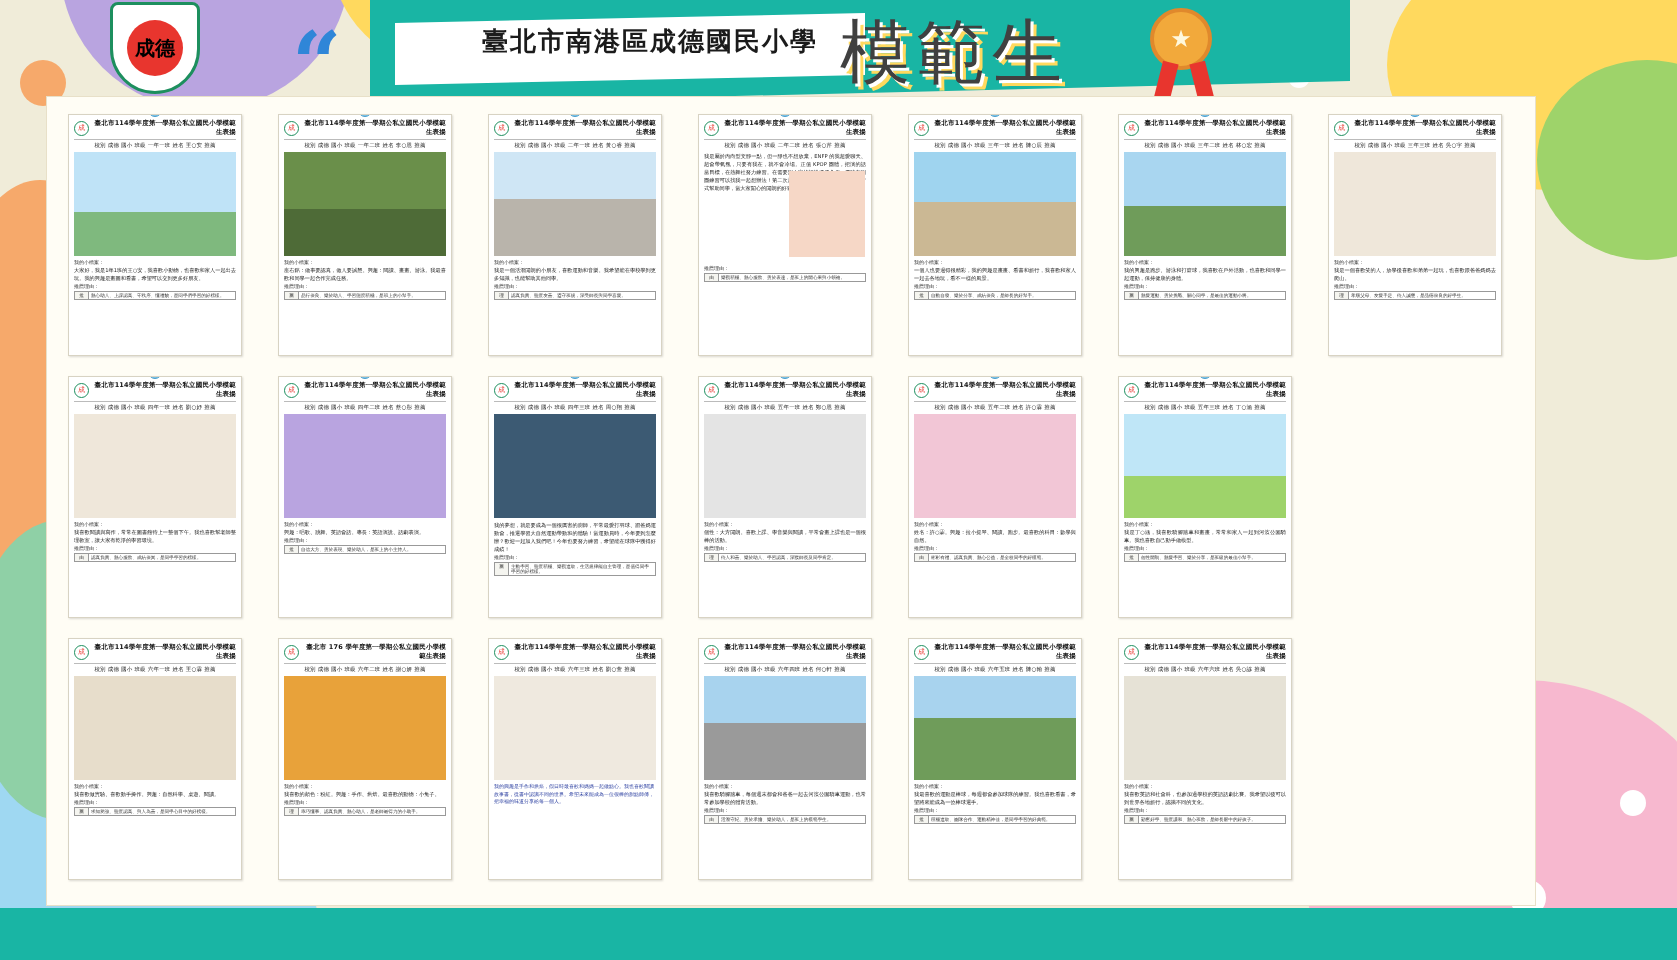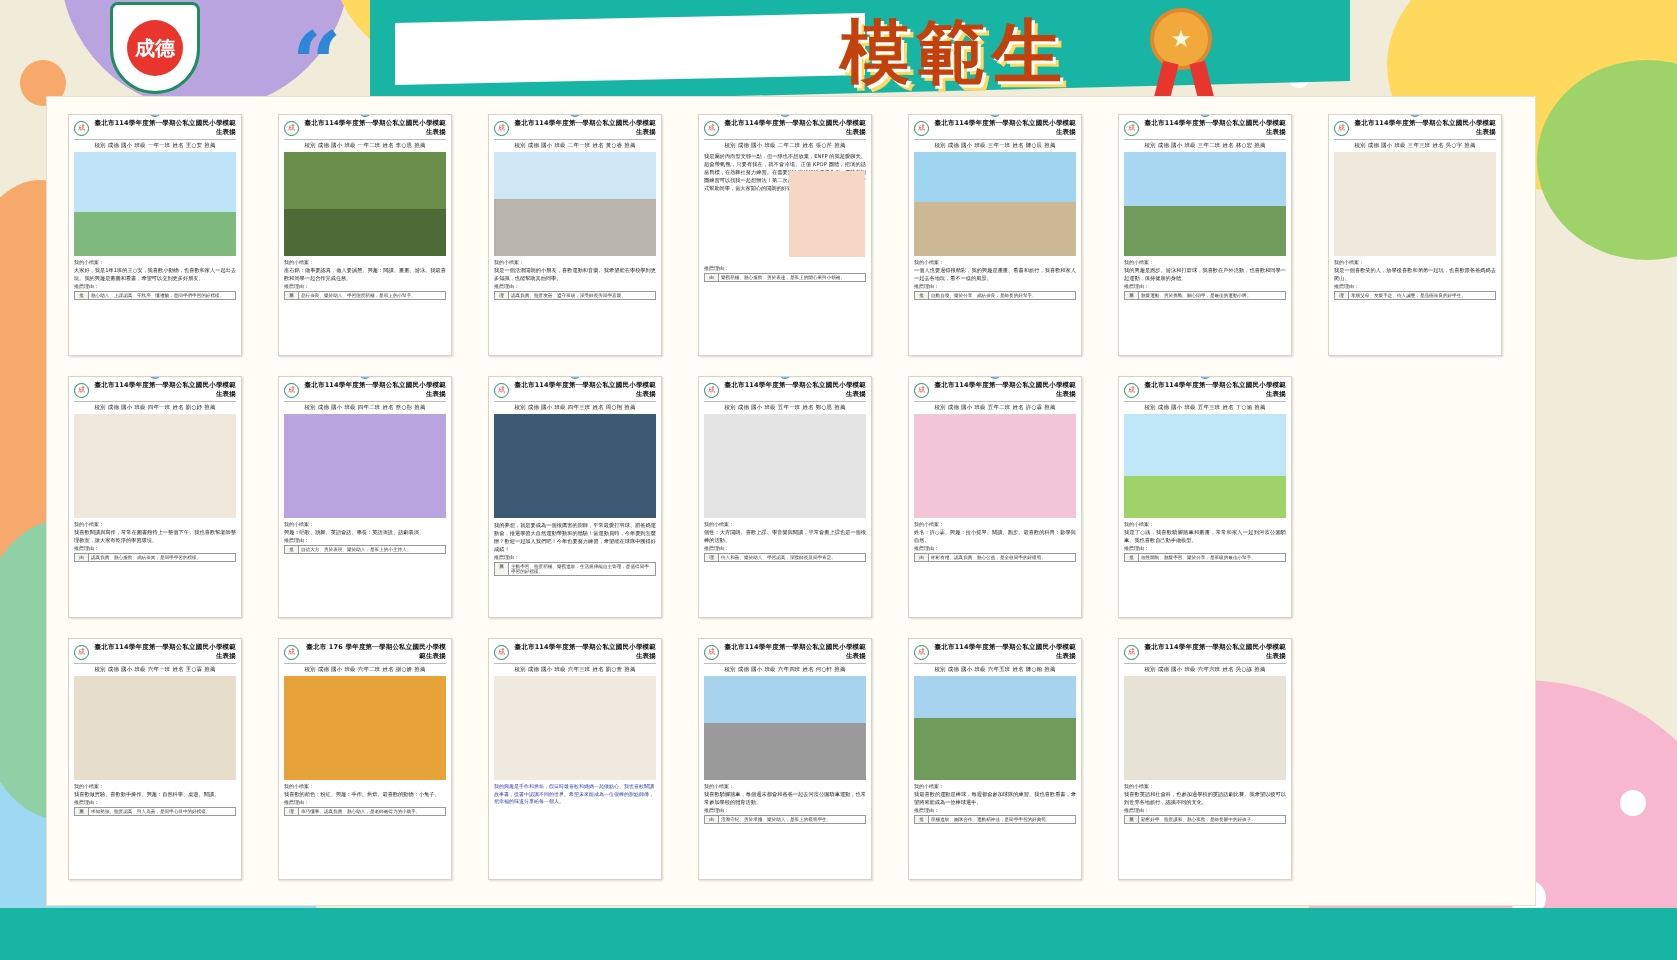--- a/index.html
+++ b/index.html
@@ -50,37 +50,37 @@
 
   
   .crest {
     position:absolute; left:110px; top:2px; width:90px; height:92px;
     background:#ffffff; border:3px solid #1d8f5e;
     border-radius:8px 8px 45px 45px;
     display:flex; align-items:center; justify-content:center;
   }
   .crest .inner {
     width:56px; height:56px; border-radius:50%; background:#e8352e;
-    color:#ffffff; font-size:20px; font-weight:bold;
+    color:#000000; font-size:20px; font-weight:bold;
     display:flex; align-items:center; justify-content:center;
     font-family:Liberation Serif, serif;
   }
   .quote-mark {
     position:absolute; left:292px; top:20px;
     font-size:86px; line-height:1; color:#2f86d8; font-weight:bold;
     font-family:"DejaVu Serif", serif;
   }
   .school-title {
     position:absolute; left:440px; top:24px; width:420px;
     text-align:center; font-size:26px; font-weight:bold; color:#1b1b1b;
     letter-spacing:2px;
   }
   .big-title {
     position:absolute; left:840px; top:6px;
-    font-size:70px; font-weight:bold; color:#c2410c;
+    font-size:70px; font-weight:normal; color:#404040;
     letter-spacing:6px;
     text-shadow: 3px 3px 0 #ffffff, 6px 6px 0 #ffd95e;
     font-family:"DejaVu Sans", sans-serif;
   }
   .medal {
     position:absolute; left:1150px; top:8px; width:62px; height:62px;
     border-radius:50%; background:#f2a93b; border:4px solid #e0892c;
     display:flex; align-items:center; justify-content:center;
     color:#fff8dc; font-size:24px;
   }
@@ -211,20 +211,21 @@
 
   <div class="teal-band"></div>
   <div class="white-band"></div>
 
   <div class="crest">
     <div class="inner">成德</div>
   </div>
 
   <div class="star-burst">✦</div>
   <div class="quote-mark">“</div>
+  <div class="school-title">臺北市南港區成德國民小學</div>
   <div class="big-title">模範生</div>
 
   <div class="medal">★</div>
   <div class="ribbon-l"></div>
   <div class="ribbon-r"></div>
 
   <div class="pink-quote">””</div>
 
   <div class="kid" style="left:1430px;top:512px;">
     <div class="hair" style="left:0;top:0;"></div>

